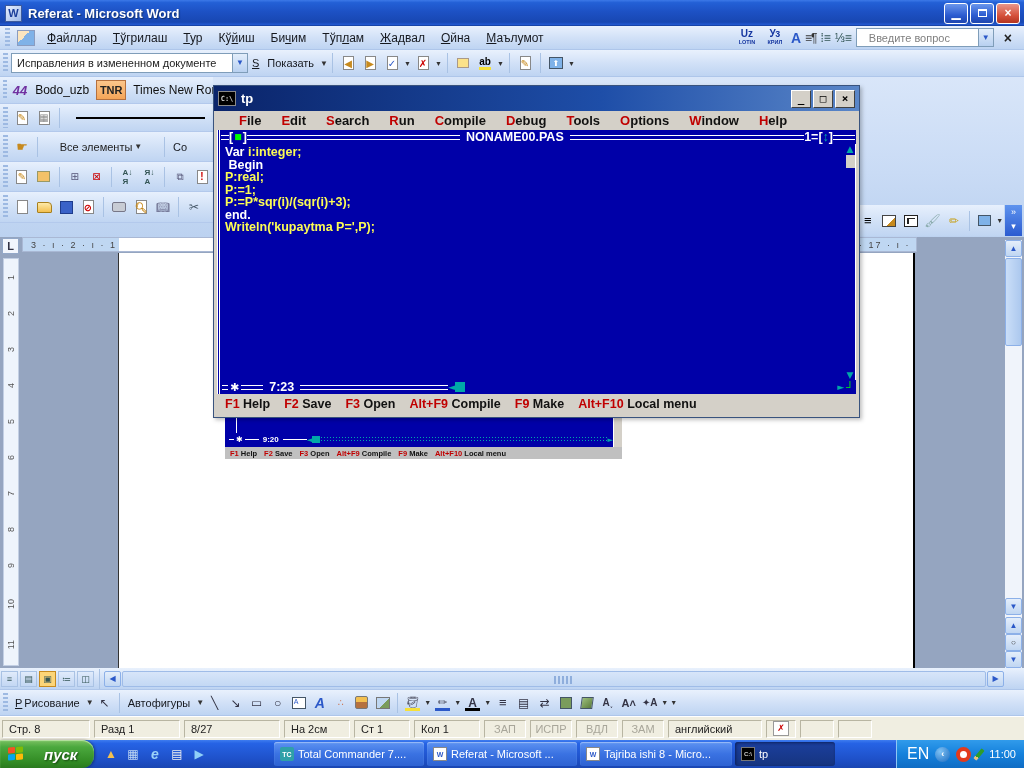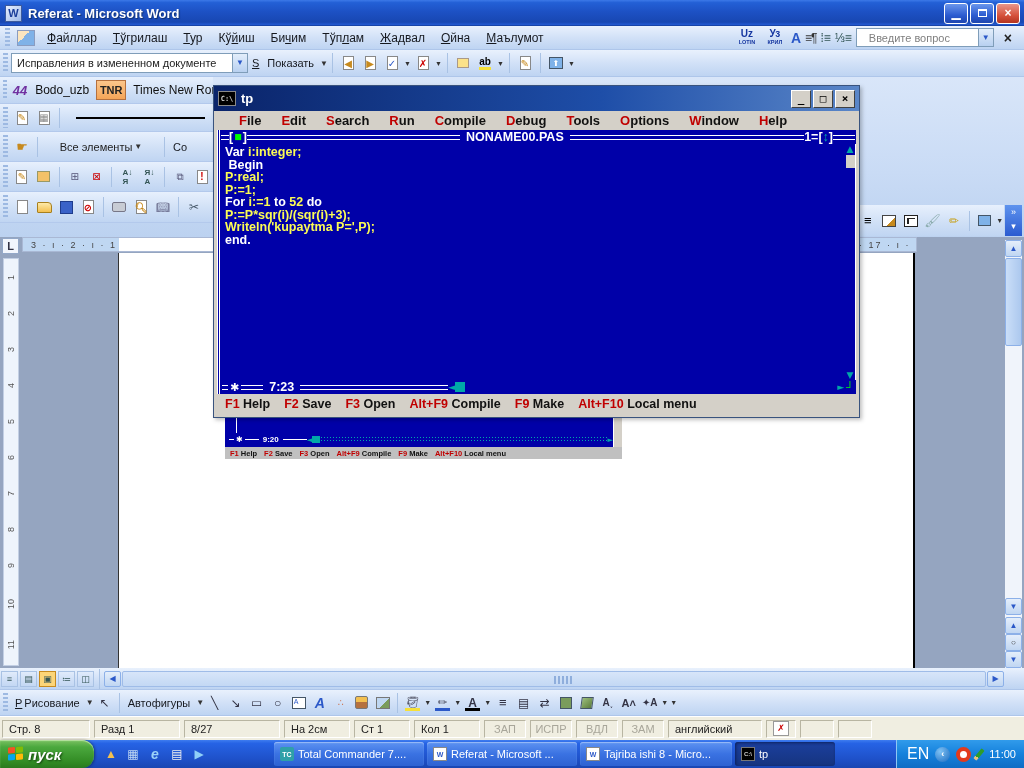--- a/index.html
+++ b/index.html
@@ -171,21 +171,21 @@
   .miniline{position:absolute;left:11px;top:0;width:1px;height:15px;background:#fff;}
 
   
   .taskbar{position:absolute;left:0;top:740px;width:1024px;height:28px;z-index:100;
     background:linear-gradient(180deg,#3E7CF0 0%,#2663E5 12%,#1E50C8 70%,#1A46B2 100%);display:flex;align-items:center;}
   .start{width:94px;height:28px;border-radius:0 12px 12px 0;display:flex;align-items:center;padding-left:8px;gap:5px;
     background:linear-gradient(180deg,#7CC263 0%,#4BA83E 25%,#318A23 80%,#2A7A1E 100%);
     box-shadow:inset 0 1px 1px #B9E3A4, 1px 0 3px rgba(0,0,0,.4);}
   .flag{width:15px;height:14px;display:grid;grid-template-columns:7px 7px;grid-template-rows:6px 6px;gap:1px;transform:skewY(-4deg);}
   .flag i{border-radius:1px;}
-  .startlabel{color:#fff;font-weight:bold;font-style:italic;font-size:15px;text-shadow:1px 1px 2px #14430D;}
+  .startlabel{color:#fff;font-weight:bold;font-style:italic;font-size:15px;text-shadow:1px 1px 2px #14430D;margin-left:16px;}
   .ql{display:flex;align-items:center;gap:4px;padding:0 8px;}
   .qli{width:18px;height:18px;display:flex;align-items:center;justify-content:center;font-size:12px;color:#fff;}
   .tasks{display:flex;align-items:center;gap:3px;margin-left:58px;}
   .task{height:24px;border-radius:3px;display:flex;align-items:center;gap:4px;padding:0 6px;color:#fff;font-size:11px;
     background:linear-gradient(180deg,#5E93F2 0%,#3A72E2 50%,#2E62D2 100%);box-shadow:inset 0 1px 1px #9ABCF8;white-space:nowrap;overflow:hidden;}
   .task-active{background:linear-gradient(180deg,#1B3F9E,#16347F);box-shadow:inset 1px 1px 3px #0D215C;}
   .ticon{width:14px;height:14px;flex:0 0 auto;display:flex;align-items:center;justify-content:center;
     font-size:7px;font-weight:bold;}
   .ticon-tc{background:#2FA0A8;color:#fff;border-radius:2px;}
   .ticon-word{background:#fff;color:#2B58C8;border:1px solid #888;}
@@ -597,24 +597,23 @@
           <span>1=[</span>
             <span class="updn">↕</span>
             <span>]</span>
           <div class="dl" style="width:22px"></div>
         </div>
         <div class="tpcode">
             <div class="cl"><span class="cseg-kw">Var </span><span class="cseg-id">i:integer;</span></div>
             <div class="cl"><span class="cseg-kw"> Begin</span></div>
             <div class="cl"><span class="cseg-id">P:real;</span></div>
             <div class="cl"><span class="cseg-id">P:=1;</span></div>
-            <div class="cl"><span class="cseg-kw">For </span><span class="cseg-id">i:=1 </span><span class="cseg-kw">to </span><span class="cseg-id">52 </span><span class="cseg-kw">do</span></div>
             <div class="cl"><span class="cseg-id">P:=P*sqr(i)/(sqr(i)+3);</span></div>
+            <div class="cl"><span class="cseg-kw">end.</span></div>
             <div class="cl"><span class="cseg-id">Writeln('kupaytma P=',P);</span></div>
-            <div class="cl"><span class="cseg-kw">end.</span></div>
           </div>
         <div class="tpvscroll">
           <span class="tgl">▲</span>
           <div class="tthumb"></div>
           <div class="ttrack"></div>
           <span class="tgl">▼</span>
         </div>
         <div class="tpbot">
           <div class="dl" style="width:6px"></div>
           <span class="star">✱</span>

